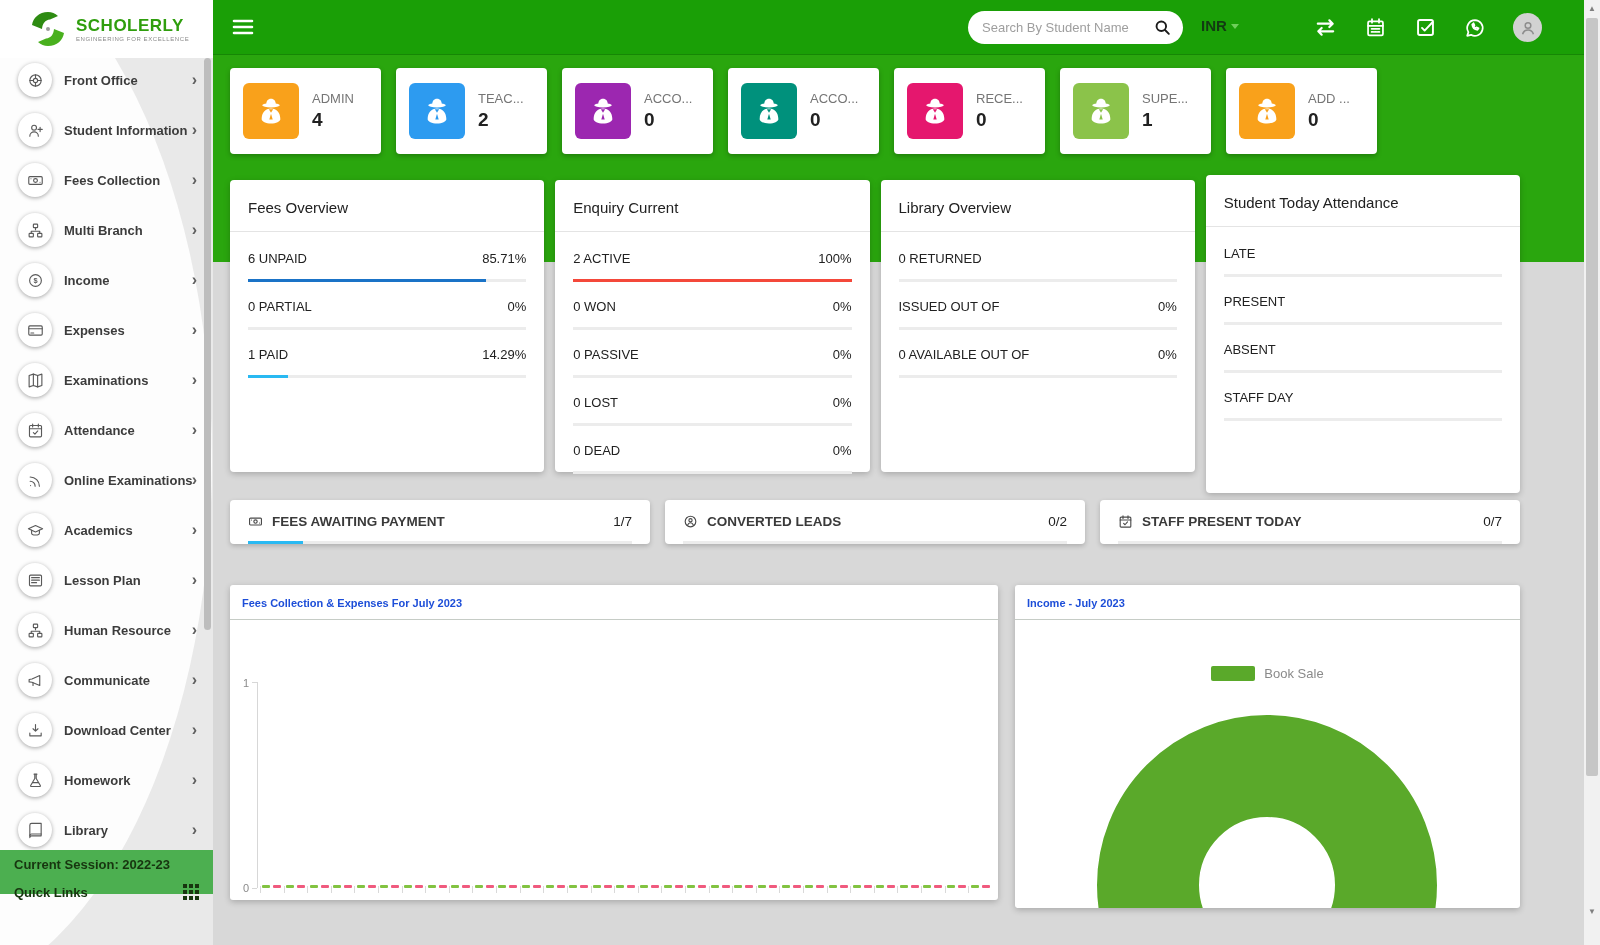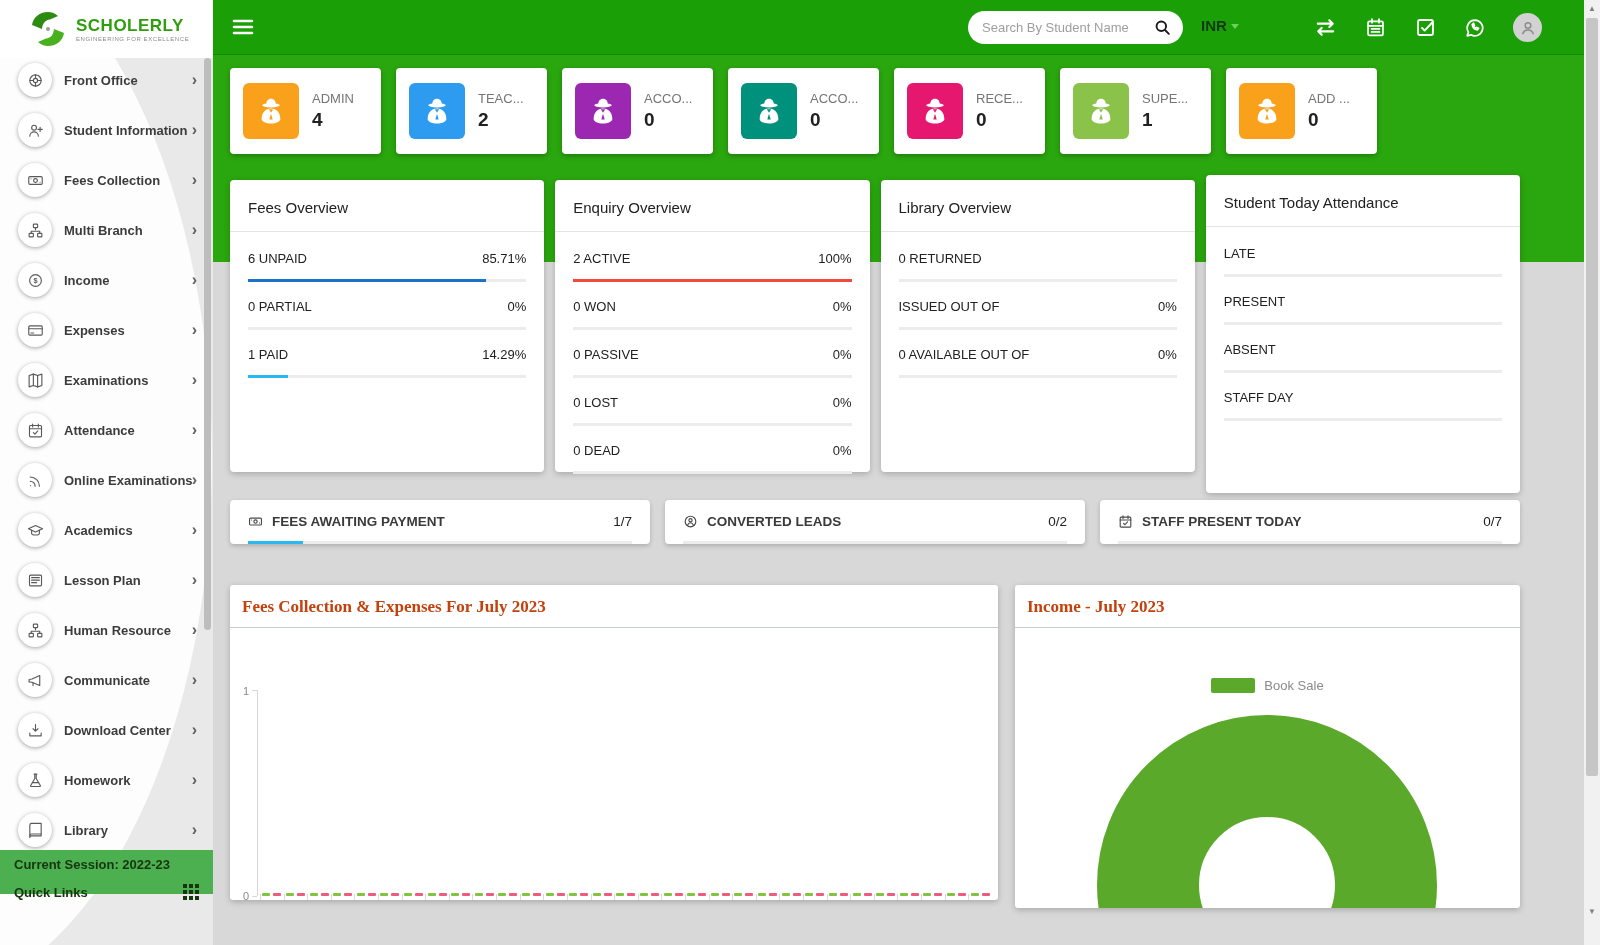--- a/index.html
+++ b/index.html
@@ -64,34 +64,34 @@
   .info-card { width:420px; height:44px; background:#fff; border-radius:4px; box-shadow:0 2px 5px rgba(0,0,0,.2); padding:14px 18px 0; cursor:pointer; }
   .info-line { display:flex; align-items:center; font-size:13.5px; font-weight:bold; color:#3a3a3a; }
   .info-ic { margin-right:9px; display:flex; }
   .info-val { margin-left:auto; font-weight:normal; font-size:13.5px; color:#212121; }
   .info-track { margin-top:12px; height:3px; background:#ececec; position:relative; }
 
   
   .chart-card { position:absolute; background:#fff; border-radius:3px; box-shadow:0 2px 6px rgba(0,0,0,.22); overflow:hidden; }
   #fees-chart-card { left:17px; top:585px; width:768px; height:315px; }
   #income-chart-card { left:802px; top:585px; width:505px; height:323px; }
-  .chart-title { font-size:17px; color:#c2410c; padding:12px 12px 10px;font-family:Liberation Serif, serif; }
+  .chart-title { font-size:11px; color:#1d4ed8; padding:12px 12px 10px; }
   .chart-sep { height:1px; background:#c6ccc6; }
   .plot { position:relative; width:100%; height:258px; }
   .ytick { position:absolute; font-size:11px; color:#8a8a8a; }
   .ytick-top { left:13px; top:57px; }
   .ytick-bottom { left:13px; top:262px; }
   .yaxis { position:absolute; left:27px; top:62px; width:1px; height:206px; background:#d7d7d7; }
   .ytickmark { position:absolute; left:22px; width:5px; height:1px; background:#d7d7d7; }
   .days { position:absolute; left:30px; right:6px; top:264px; display:flex; }
   .day-group { flex:1; display:flex; flex-direction:column; align-items:center; position:relative; }
   .day-group::before { content:""; position:absolute; left:0; top:2px; width:1px; height:7px; background:#d9d9d9; }
   .dashes { display:flex; gap:3px; align-items:center; height:4px; }
   .dash { width:8px; height:3px; border-radius:1px; display:block; }
-  .legend { position:absolute; left:0; right:0; top:93px; display:flex; align-items:center; justify-content:center; gap:9px; }
+  .legend { position:absolute; left:0; right:0; top:81px; display:flex; align-items:center; justify-content:center; gap:9px; }
   .legend-swatch { width:44px; height:15px; border-radius:2px; }
   .legend-label { font-size:13px; color:#8a8a8a; }
   .donut { position:absolute; left:82px; top:130px; width:340px; height:340px; border-radius:50%; border:102px solid #5aa92a; }
 
   
   .vscroll { position:absolute; right:0; top:0; width:16px; height:945px; background:#f1f1f1; z-index:9; }
   .vs-arrow { position:absolute; left:0; width:16px; height:16px; display:flex; align-items:center; justify-content:center; font-size:8px; color:#7f7f7f; cursor:pointer; }
   .vs-thumb { position:absolute; left:2px; top:18px; width:12px; height:758px; background:#c6c6c6; border-radius:2px; cursor:pointer; }
 </style>
 </head>
@@ -511,21 +511,21 @@
                 <span>1 PAID</span>
                 <span>14.29%</span>
               </div>
               <div class="ov-track">
                 <i class="ov-fill" style="width: 14.29%; background: rgb(41, 185, 242);"></i>
               </div>
             </div>
           </div>
         </section>
         <section class="ov-card">
-          <h3 class="ov-title">Enquiry Overview</h3>
+          <h3 class="ov-title">Enquiry Current</h3>
           <div class="ov-sep"></div>
           <div class="ov-body">
             <div class="ov-row">
               <div class="ov-line">
                 <span>2 ACTIVE</span>
                 <span>100%</span>
               </div>
               <div class="ov-track">
                 <i class="ov-fill" style="width: 100%; background: rgb(244, 72, 58);"></i>
               </div>

